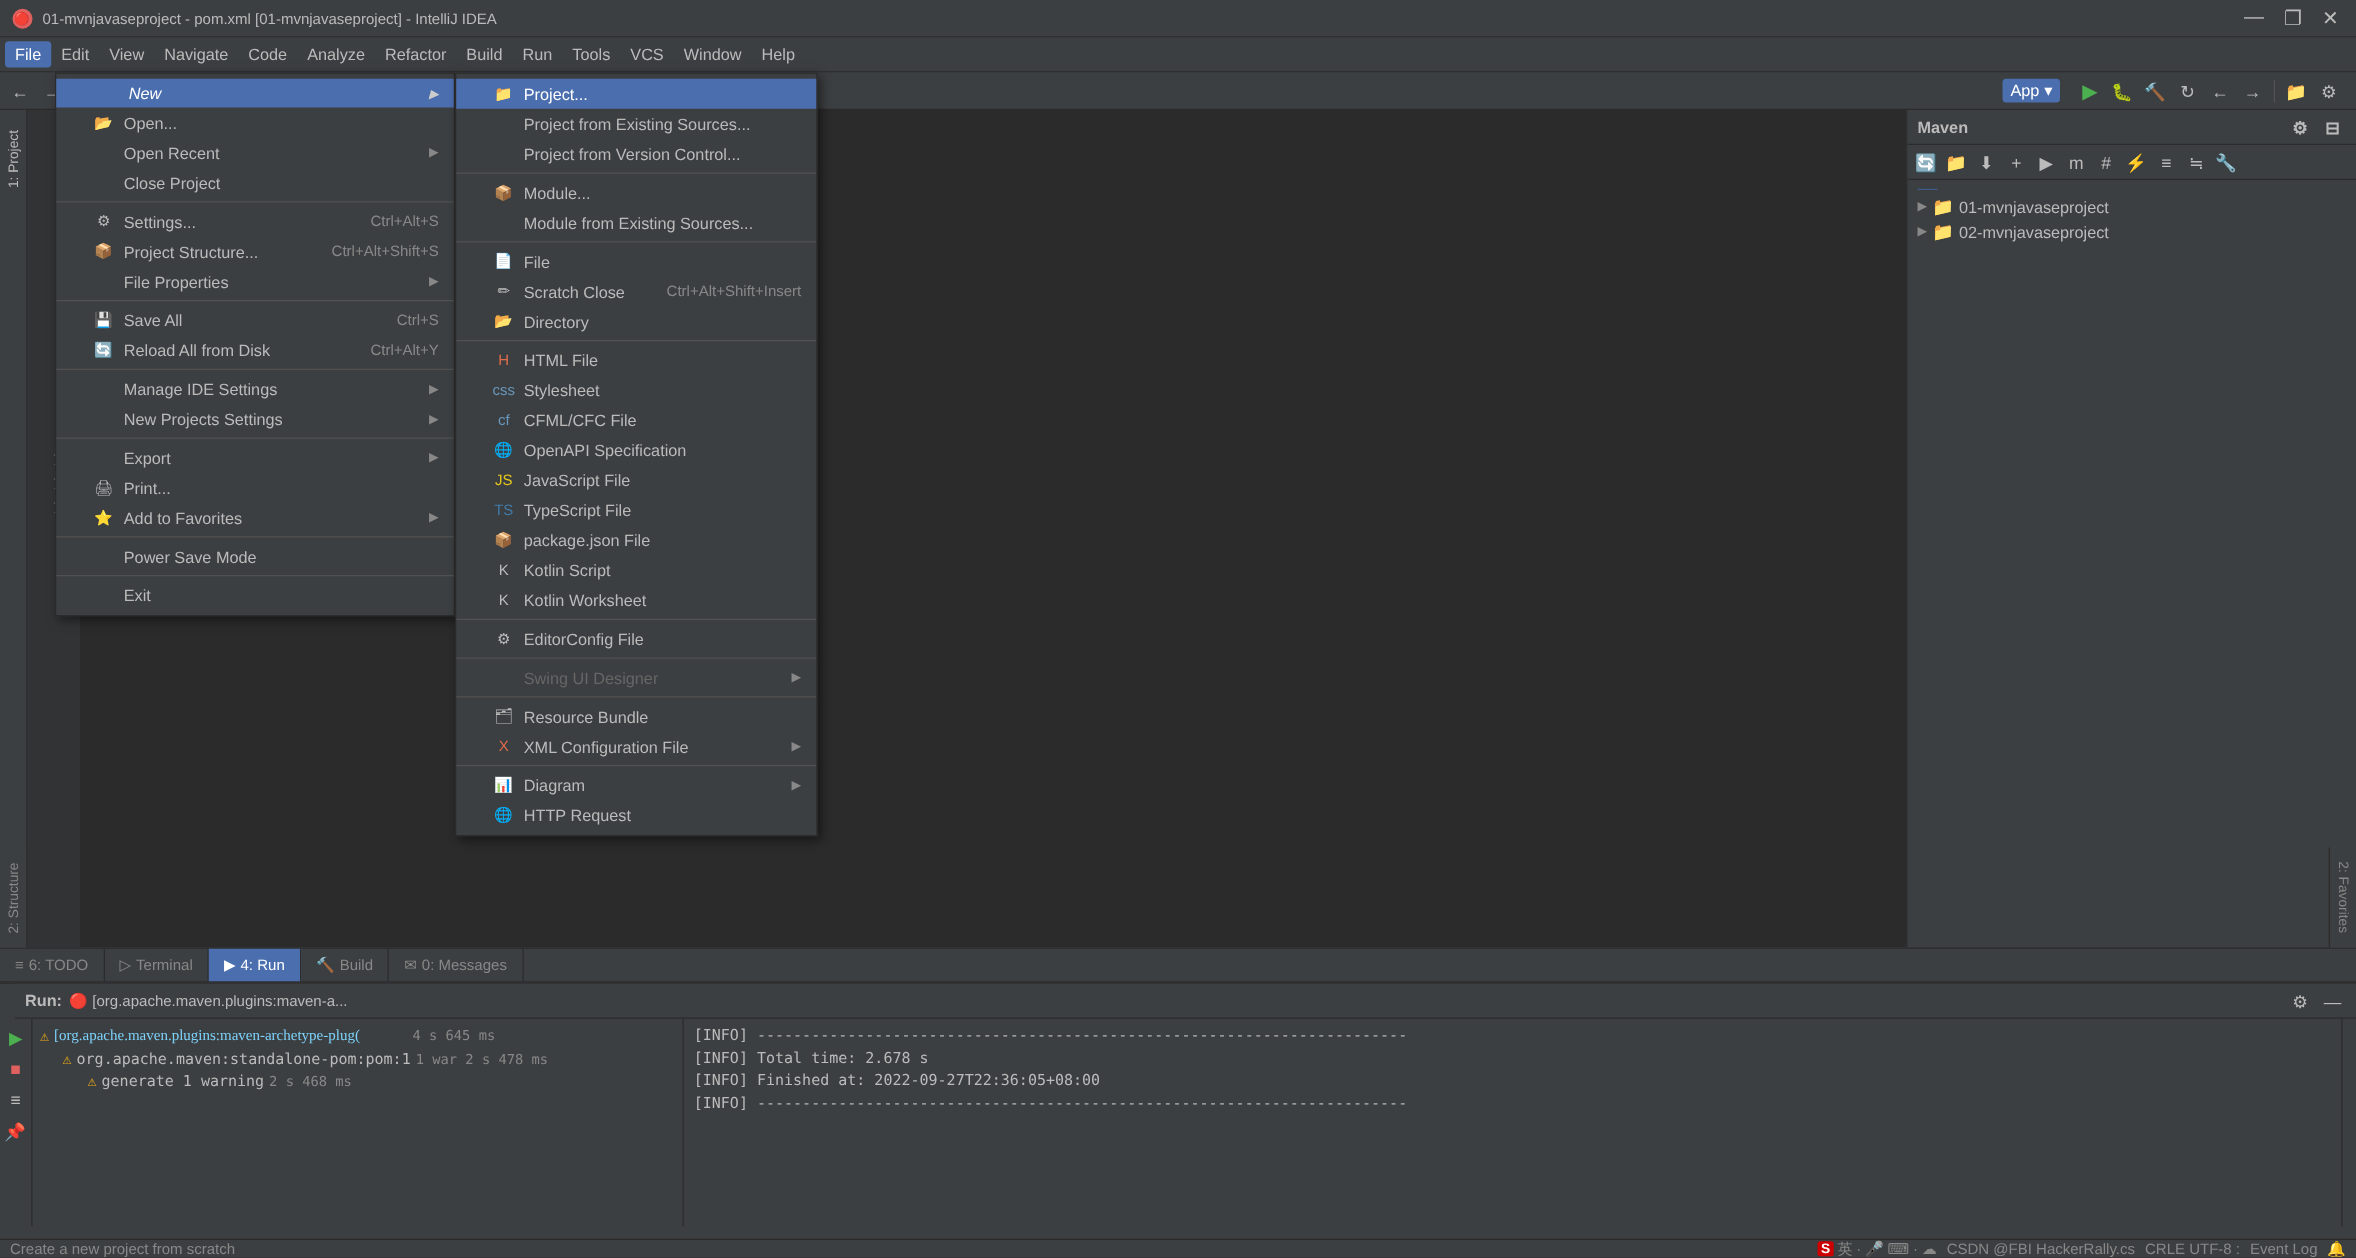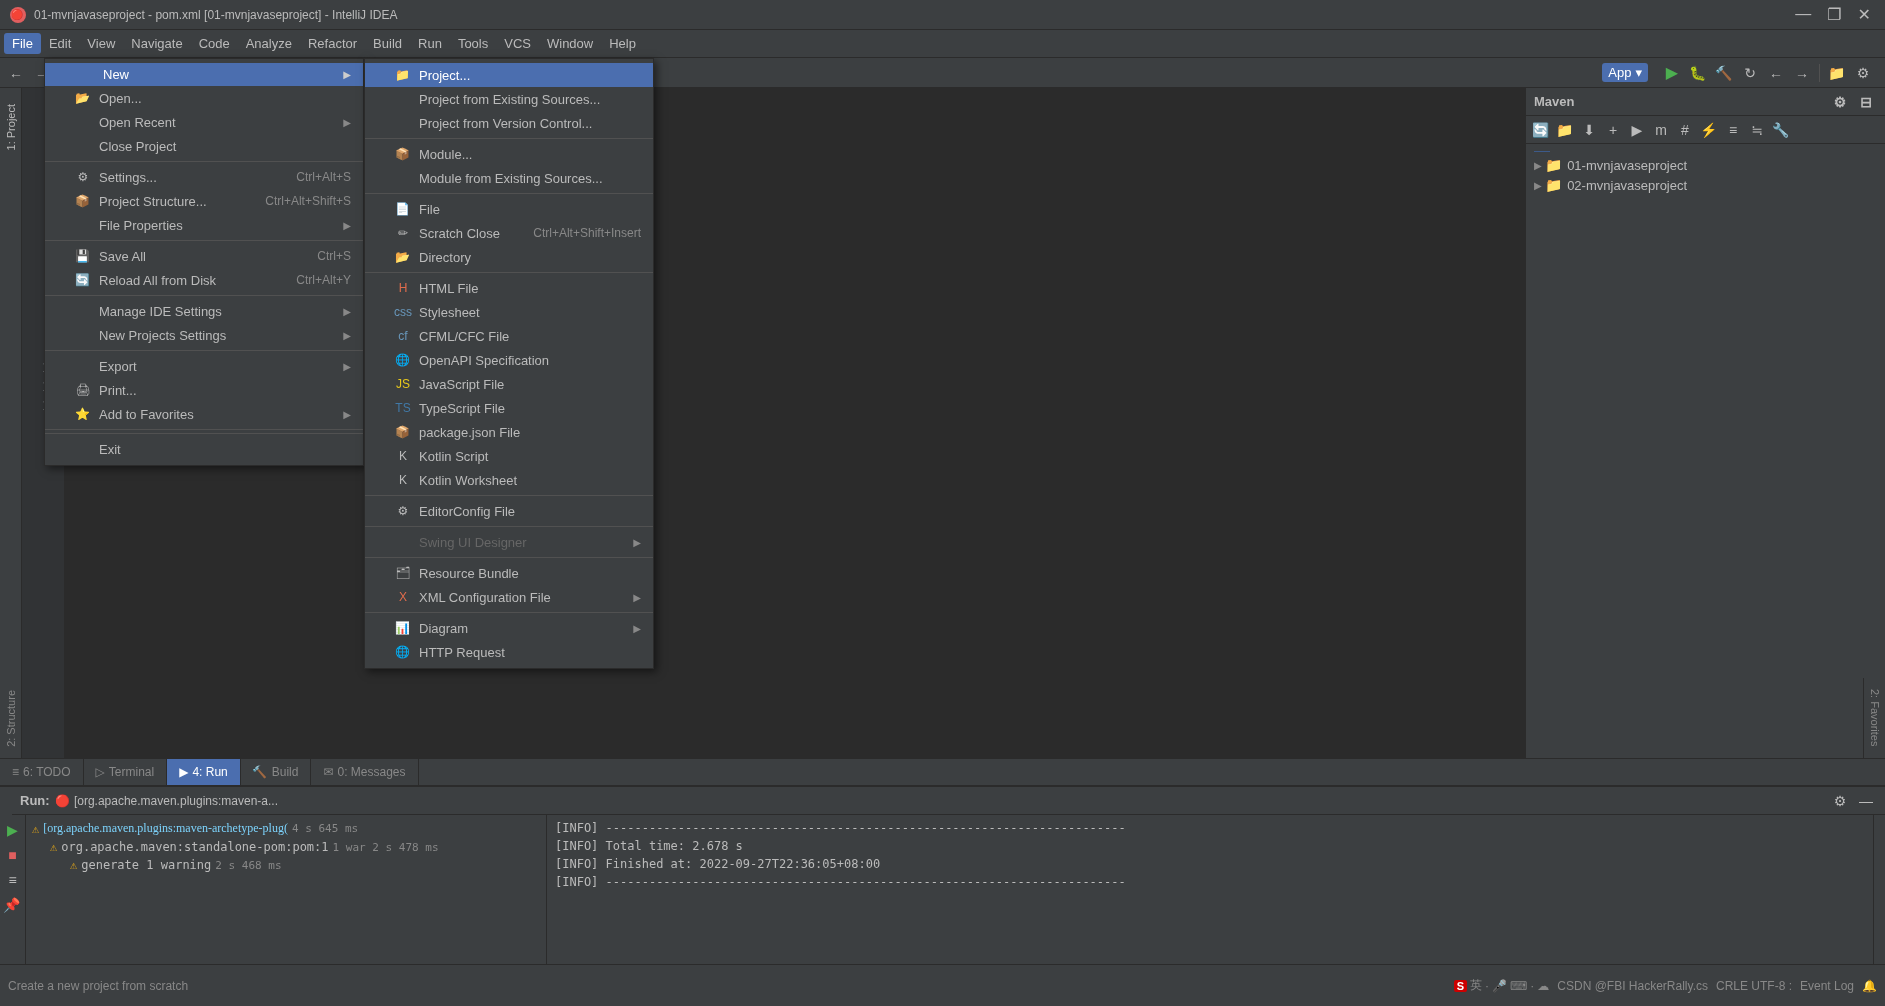--- a/index.html
+++ b/index.html
@@ -181,21 +181,21 @@
       padding: 2px 2px;
       gap: 4px;
     }
     .run-output-line {
       line-height: 18px;
       color: #bbbbbb;
     }
 
     
     .status-bar {
-      height: 42px;
+      height: 15px;
       background: #3c3f41;
       border-top: 1px solid #2b2b2b;
       display: flex;
       align-items: center;
       justify-content: space-between;
       padding: 0 8px;
       font-size: 12px;
       color: #888;
       position: absolute;
       bottom: 0;
@@ -254,20 +254,21 @@
       color: #fff;
     }
 
     .menu-item .check-placeholder {
       width: 20px;
     }
 
     .menu-item-new {
       background: #4b6eaf;
       color: #fff;
+      font-style: italic;
     }
     .menu-item-new .shortcut,
     .menu-item-new .arrow {
       color: #ccc;
     }
   </style>
 </head>
 <body>
 
 <div class="title-bar">
@@ -415,20 +416,26 @@
     </div>
   </div>
   <div class="menu-item">
     <div class="left-part">
       <span class="icon-placeholder">⭐</span>
       <span>Add to Favorites</span>
     </div>
     <span class="arrow">▶</span>
   </div>
   <div class="menu-divider"></div>
+  <div class="menu-item">
+    <div class="left-part">
+      <span class="icon-placeholder"></span>
+      <span>Power Save Mode</span>
+    </div>
+  </div>
   <div class="menu-divider"></div>
   <div class="menu-item">
     <div class="left-part">
       <span class="icon-placeholder"></span>
       <span>Exit</span>
     </div>
   </div>
 </div>
 
 <div class="new-submenu">
@@ -695,21 +702,21 @@
         <span class="panel-tool-btn" style="color:#4CAF50;">▶</span>
         <span class="panel-tool-btn" style="color:#e05f5f;">■</span>
         <span class="panel-tool-btn">≡</span>
         <span class="panel-tool-btn">📌</span>
       </div>
 
       <div style="width:520px;padding:4px;font-size:12px;font-family:Consolas,monospace;overflow:hidden;">
         <div class="run-tree-item">
           <span style="color:#e6a818;">⚠</span>
           <span style="color:#7dd3fc;font-family:Liberation Serif, serif;">[org.apache.maven.plugins:maven-archetype-plug(</span>
-          <span style="color:#888;font-size:11px;"> 4 s 645 ms</span>
+          <span style="color:#888;font-size:11px;margin-left:38px;"> 4 s 645 ms</span>
         </div>
         <div class="run-tree-item" style="padding-left:20px;">
           <span style="color:#e6a818;">⚠</span>
           <span style="color:#bbbbbb;">org.apache.maven:standalone-pom:pom:1</span>
           <span style="color:#888;font-size:11px;"> 1 war 2 s 478 ms</span>
         </div>
         <div class="run-tree-item" style="padding-left:40px;">
           <span style="color:#e6a818;">⚠</span>
           <span style="color:#bbbbbb;">generate  1 warning</span>
           <span style="color:#888;font-size:11px;"> 2 s 468 ms</span>

